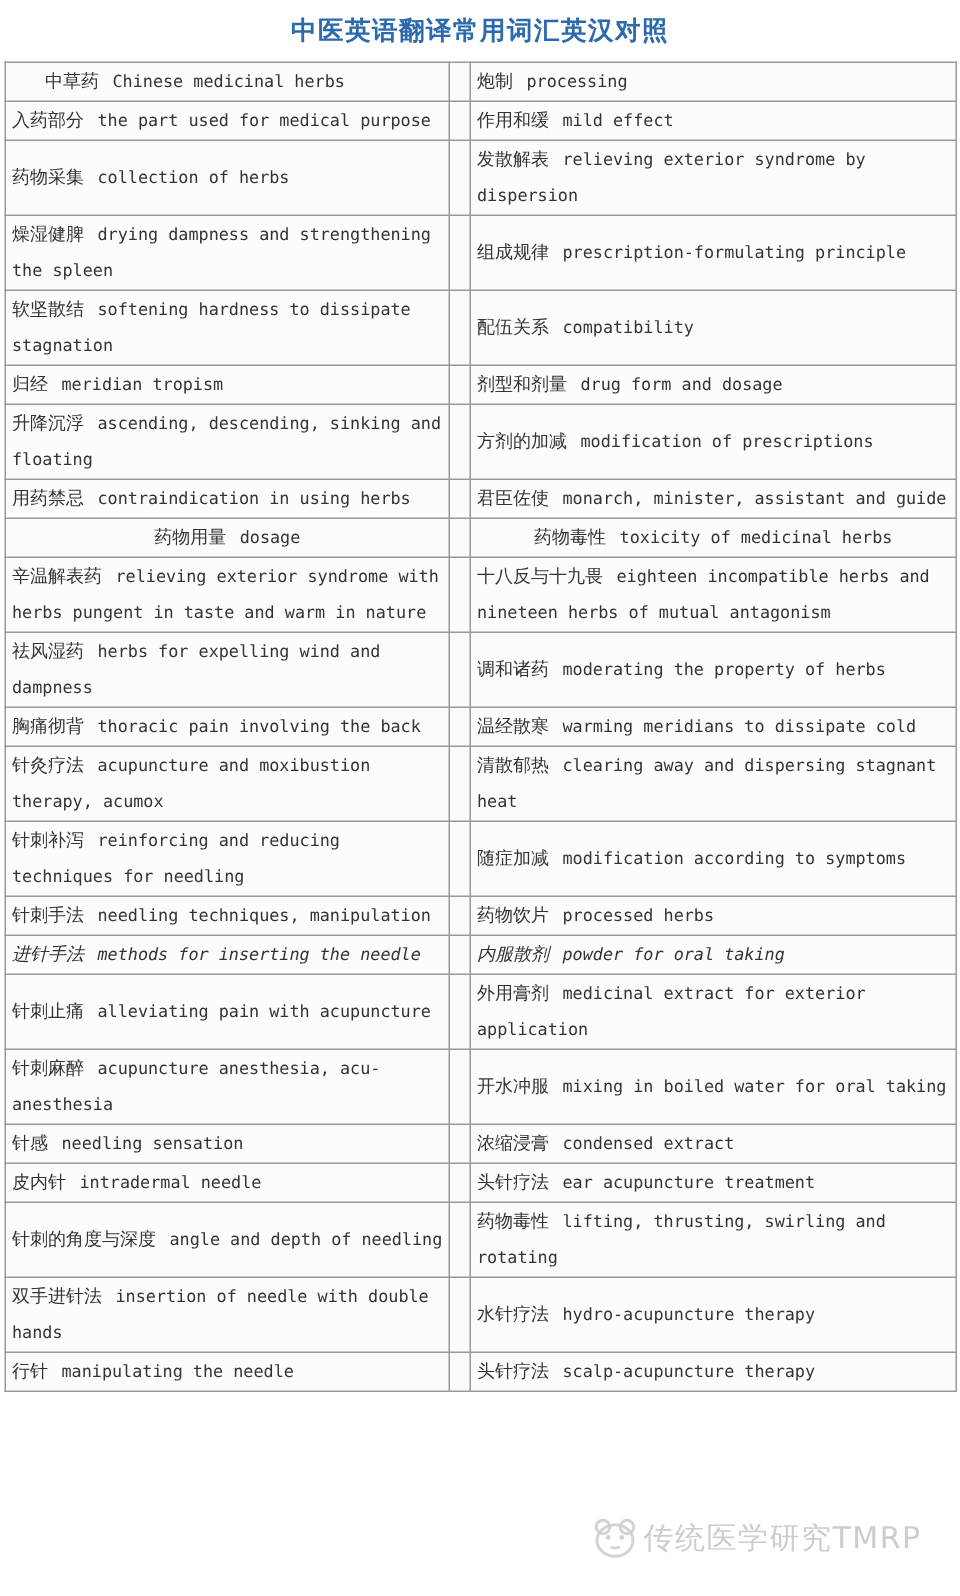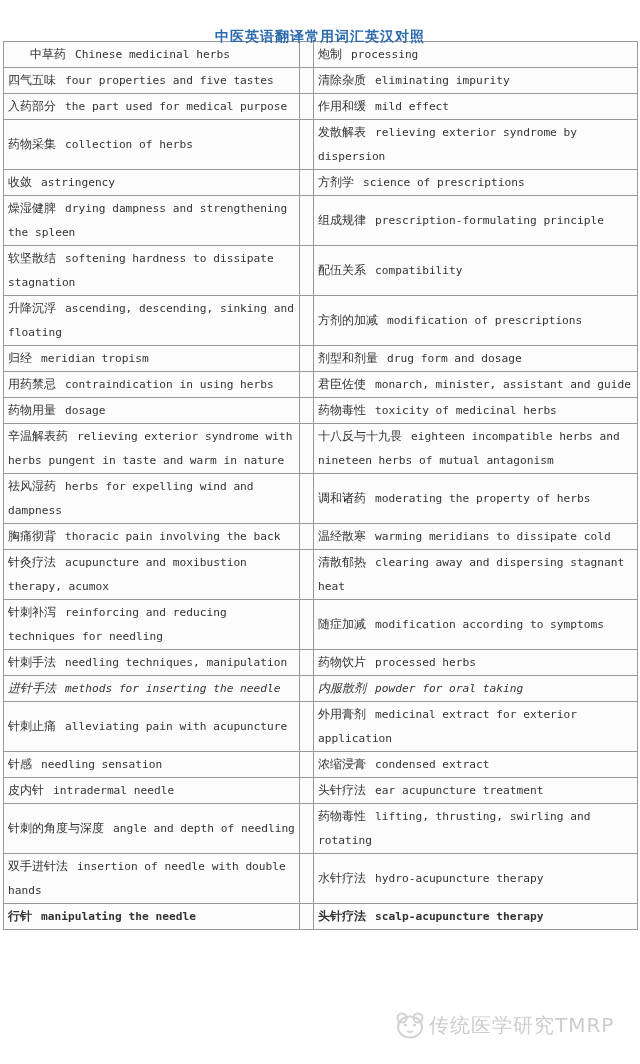--- a/index.html
+++ b/index.html
@@ -15,23 +15,23 @@
   .page {
     width: 640px;
     height: 1064px;
     position: relative;
     overflow: hidden;
   }
   .page-title {
     text-align: center;
     color: #2c6aae;
     font-weight: bold;
-    font-size: 14px;
+    font-size: 17px;
     line-height: 24px;
-    padding-top: 24px;
+    padding-top: 9px;
     height: 41px;
     box-sizing: border-box;
     font-family: "DejaVu Sans", "Liberation Sans", sans-serif;
     letter-spacing: 1px;
   }
   table.vocab {
     border-collapse: collapse;
     table-layout: fixed;
     width: 634px;
     margin-left: 3px;
@@ -88,65 +88,55 @@
       <col class="c-gap">
       <col class="c-right">
     </colgroup>
     <tbody id="vocab-body">
         <tr style="height: 26px;">
           <td><span class="zh indent">中草药</span><span class="en">Chinese medicinal herbs</span></td>
           <td class="gap"></td>
           <td><span class="zh">炮制</span><span class="en">processing</span></td>
         </tr>
         <tr style="height: 26px;">
-          <td><span class="zh">四气五味</span><span class="en">four properties and five tastes</span></td>
-          <td class="gap"></td>
-          <td><span class="zh">清除杂质</span><span class="en">eliminating impurity</span></td>
-        </tr>
-        <tr style="height: 26px;">
           <td><span class="zh">入药部分</span><span class="en">the part used for medical purpose</span></td>
           <td class="gap"></td>
           <td><span class="zh">作用和缓</span><span class="en">mild effect</span></td>
         </tr>
         <tr style="height: 50px;">
           <td><span class="zh">药物采集</span><span class="en">collection of herbs</span></td>
           <td class="gap"></td>
           <td><span class="zh">发散解表</span><span class="en">relieving exterior syndrome by dispersion</span></td>
         </tr>
-        <tr style="height: 26px;">
-          <td><span class="zh">收敛</span><span class="en">astringency</span></td>
-          <td class="gap"></td>
-          <td><span class="zh">方剂学</span><span class="en">science of prescriptions</span></td>
-        </tr>
         <tr style="height: 50px;">
           <td><span class="zh">燥湿健脾</span><span class="en">drying dampness and strengthening the spleen</span></td>
           <td class="gap"></td>
           <td><span class="zh">组成规律</span><span class="en">prescription-formulating principle</span></td>
         </tr>
         <tr style="height: 50px;">
           <td><span class="zh">软坚散结</span><span class="en">softening hardness to dissipate stagnation</span></td>
           <td class="gap"></td>
           <td><span class="zh">配伍关系</span><span class="en">compatibility</span></td>
         </tr>
+        <tr style="height: 26px;">
+          <td><span class="zh">归经</span><span class="en">meridian tropism</span></td>
+          <td class="gap"></td>
+          <td><span class="zh">剂型和剂量</span><span class="en">drug form and dosage</span></td>
+        </tr>
         <tr style="height: 50px;">
           <td><span class="zh">升降沉浮</span><span class="en">ascending, descending, sinking and floating</span></td>
           <td class="gap"></td>
           <td><span class="zh">方剂的加减</span><span class="en">modification of prescriptions</span></td>
         </tr>
         <tr style="height: 26px;">
-          <td><span class="zh">归经</span><span class="en">meridian tropism</span></td>
-          <td class="gap"></td>
-          <td><span class="zh">剂型和剂量</span><span class="en">drug form and dosage</span></td>
-        </tr>
-        <tr style="height: 26px;">
           <td><span class="zh">用药禁忌</span><span class="en">contraindication in using herbs</span></td>
           <td class="gap"></td>
           <td><span class="zh">君臣佐使</span><span class="en">monarch, minister, assistant and guide</span></td>
         </tr>
-        <tr style="height: 26px;">
+        <tr style="height: 26px; text-align: center;">
           <td><span class="zh">药物用量</span><span class="en">dosage</span></td>
           <td class="gap"></td>
           <td><span class="zh">药物毒性</span><span class="en">toxicity of medicinal herbs</span></td>
         </tr>
         <tr style="height: 50px;">
           <td><span class="zh">辛温解表药</span><span class="en">relieving exterior syndrome with herbs pungent in taste and warm in nature</span></td>
           <td class="gap"></td>
           <td><span class="zh">十八反与十九畏</span><span class="en">eighteen incompatible herbs and nineteen herbs of mutual antagonism</span></td>
         </tr>
         <tr style="height: 50px;">
@@ -177,41 +167,46 @@
         <tr style="height: 26px; font-style: italic;">
           <td><span class="zh">进针手法</span><span class="en">methods for inserting the needle</span></td>
           <td class="gap"></td>
           <td><span class="zh">内服散剂</span><span class="en">powder for oral taking</span></td>
         </tr>
         <tr style="height: 50px;">
           <td><span class="zh">针刺止痛</span><span class="en">alleviating pain with acupuncture</span></td>
           <td class="gap"></td>
           <td><span class="zh">外用膏剂</span><span class="en">medicinal extract for exterior application</span></td>
         </tr>
+        <tr style="height: 50px;">
+          <td><span class="zh">针刺麻醉</span><span class="en">acupuncture anesthesia, acu-anesthesia</span></td>
+          <td class="gap"></td>
+          <td><span class="zh">开水冲服</span><span class="en">mixing in boiled water for oral taking</span></td>
+        </tr>
         <tr style="height: 26px;">
           <td><span class="zh">针感</span><span class="en">needling sensation</span></td>
           <td class="gap"></td>
           <td><span class="zh">浓缩浸膏</span><span class="en">condensed extract</span></td>
         </tr>
         <tr style="height: 26px;">
           <td><span class="zh">皮内针</span><span class="en">intradermal needle</span></td>
           <td class="gap"></td>
           <td><span class="zh">头针疗法</span><span class="en">ear acupuncture treatment</span></td>
         </tr>
         <tr style="height: 50px;">
           <td><span class="zh">针刺的角度与深度</span><span class="en">angle and depth of needling</span></td>
           <td class="gap"></td>
           <td><span class="zh">药物毒性</span><span class="en">lifting, thrusting, swirling and rotating</span></td>
         </tr>
         <tr style="height: 50px;">
           <td><span class="zh">双手进针法</span><span class="en">insertion of needle with double hands</span></td>
           <td class="gap"></td>
           <td><span class="zh">水针疗法</span><span class="en">hydro-acupuncture therapy</span></td>
         </tr>
-        <tr style="height: 26px; font-weight: bold;">
+        <tr style="height: 26px;">
           <td><span class="zh">行针</span><span class="en">manipulating the needle</span></td>
           <td class="gap"></td>
           <td><span class="zh">头针疗法</span><span class="en">scalp-acupuncture therapy</span></td>
         </tr>
       </tbody>
   </table>
 
   <div class="watermark">
     <svg width="34" height="30" viewBox="0 0 34 30" aria-hidden="true">
       <circle cx="9" cy="8" r="4.5" fill="none" stroke="rgba(173,173,173,0.9)" stroke-width="2"></circle>

